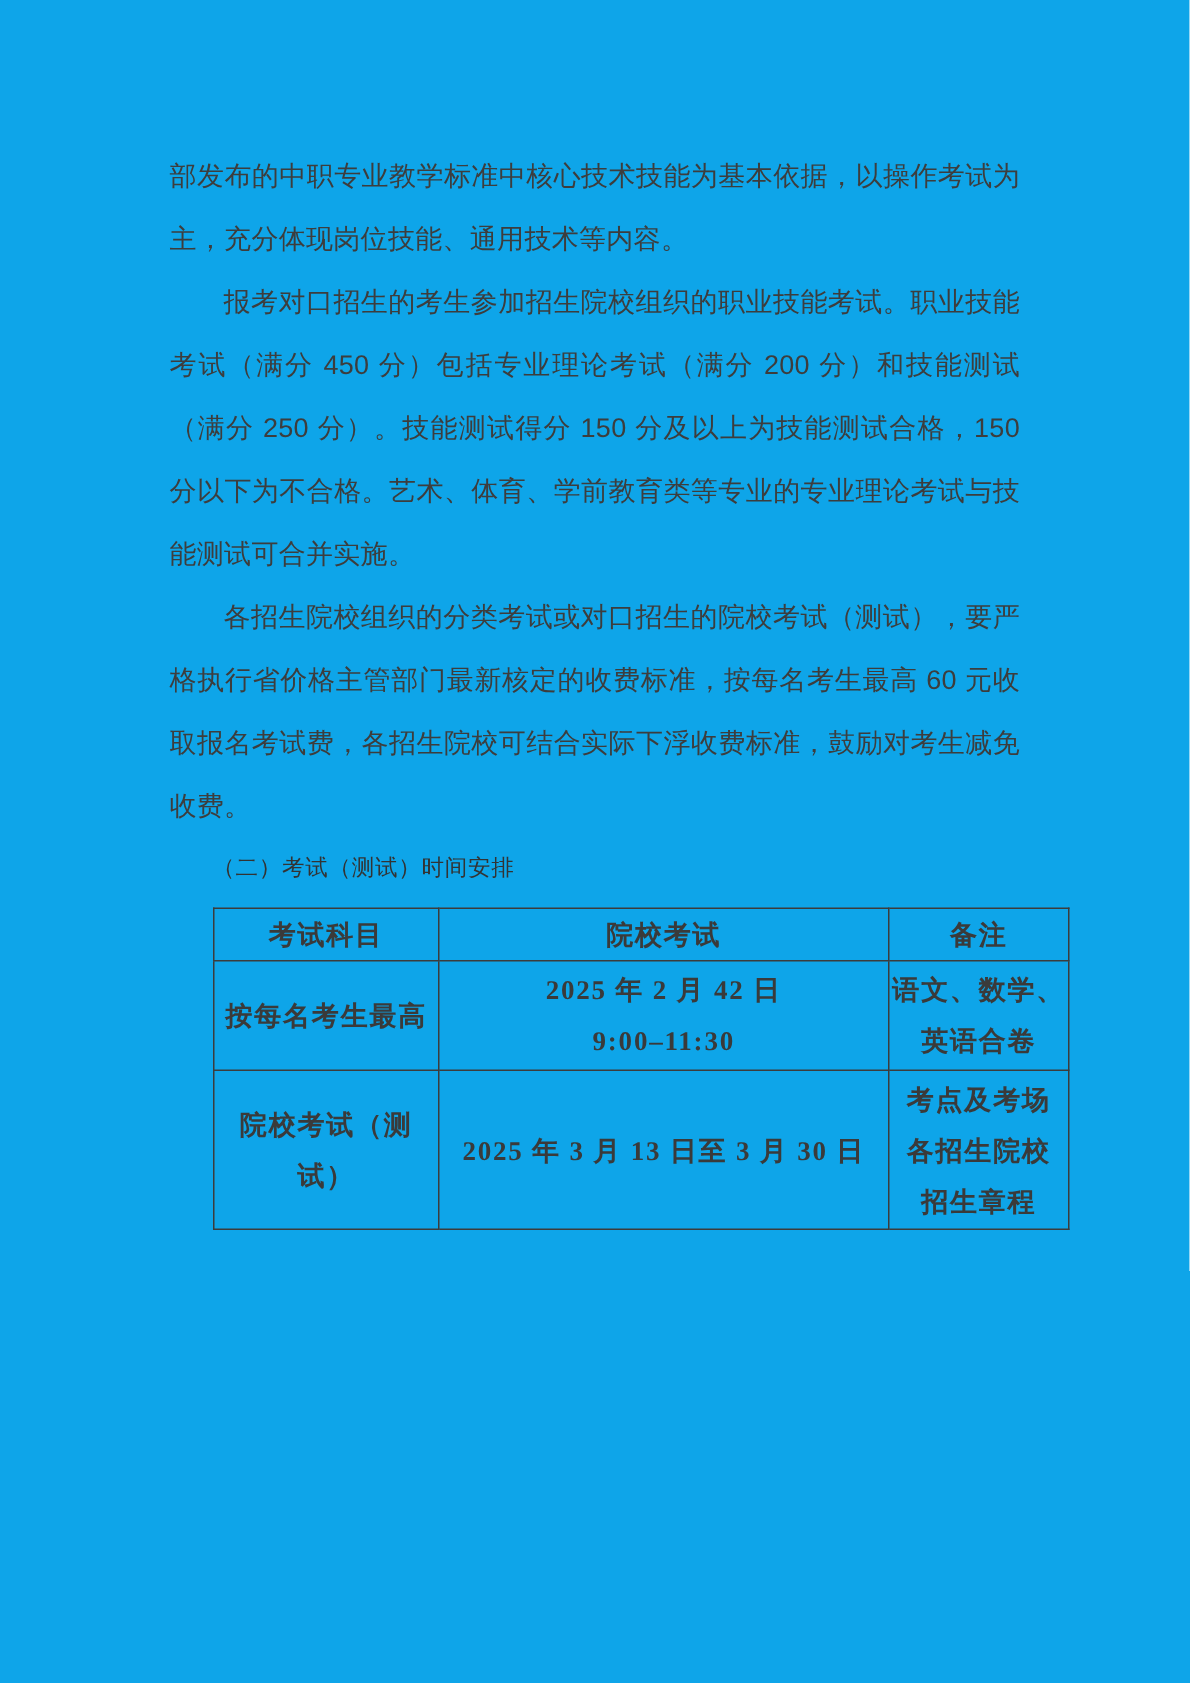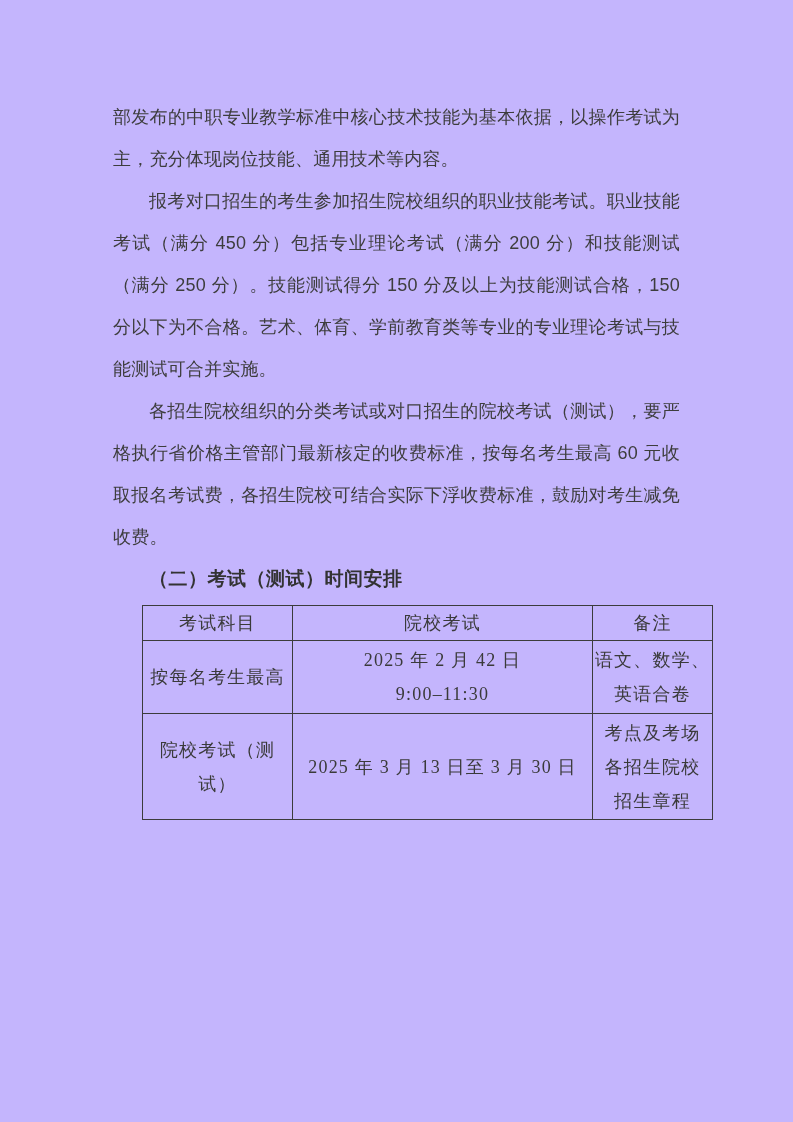--- a/index.html
+++ b/index.html
@@ -4,21 +4,21 @@
 <style>
   html, body {
     margin: 0;
     padding: 0;
     background: #ffffff;
   }
   .page {
     position: relative;
     width: 793px;
     height: 1122px;
-    background: #c4b5fd;
+    background: #0ea5e9;
     overflow: hidden;
     font-family: "Liberation Sans", sans-serif;
   }
   .content {
     position: absolute;
     left: 113px;
     top: 0;
     width: 567px;
     padding-top: 96px;
     font-size: 18px;
@@ -29,43 +29,43 @@
   p.body-text {
     margin: 0;
     text-align: justify;
     text-indent: 2em;
   }
   p.no-indent {
     text-indent: 0;
   }
   .section-heading {
     margin: 0;
-    font-size: 19px;
+    font-size: 15px;
     line-height: 42px;
-    font-weight: bold;
+    font-weight: normal;
     color: #333333;
     text-indent: 1.9em;
     letter-spacing: 0.5px;
   }
   table.schedule-table {
     border-collapse: collapse;
     table-layout: fixed;
     width: 570px;
     margin: 5px 0 12px 29px;
     font-family: "Liberation Serif", serif;
     color: #3a3a3a;
   }
   table.schedule-table th,
   table.schedule-table td {
     border: 1.6px solid #3c3c3c;
     padding: 0;
     text-align: center;
     vertical-align: middle;
     font-size: 18px;
-    font-weight: normal;
+    font-weight: bold;
     line-height: 34px;
     letter-spacing: 1.2px;
   }
   tr.header-row th { height: 33px; }
   tr.data-row-1 td { height: 72px; }
   tr.data-row-2 td { height: 105px; }
   .cell-line { line-height: 34px; }
 </style>
 </head>
 <body>

